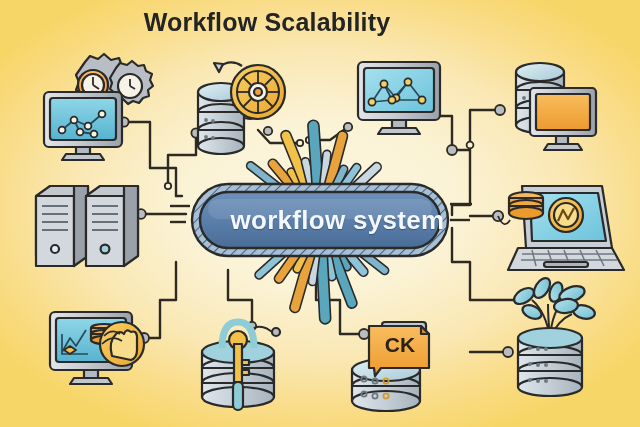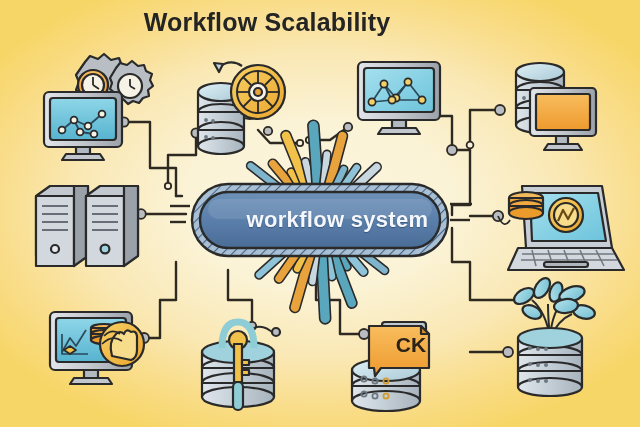--- a/index.html
+++ b/index.html
@@ -31,31 +31,31 @@
   }
   .hub-label {
     position: absolute;
     left: 200px;
     top: 192px;
     width: 275px;
     height: 56px;
     display: flex;
     align-items: center;
     justify-content: center;
-    font-size: 22px;
+    font-size: 26px;
     font-weight: bold;
     color: #f4f7fb;
     letter-spacing: 0.3px;
     text-shadow: 0 1px 1px rgba(25,45,80,.45);
     pointer-events: none;
     font-family: "Liberation Sans", sans-serif;
   }
   .ck-label {
     position: absolute;
-    left: 388px;
+    left: 377px;
     top: 331px;
     width: 46px;
     height: 28px;
     display: flex;
     align-items: center;
     justify-content: center;
     font-size: 21px;
     font-weight: bold;
     color: #2a2218;
     pointer-events: none;

